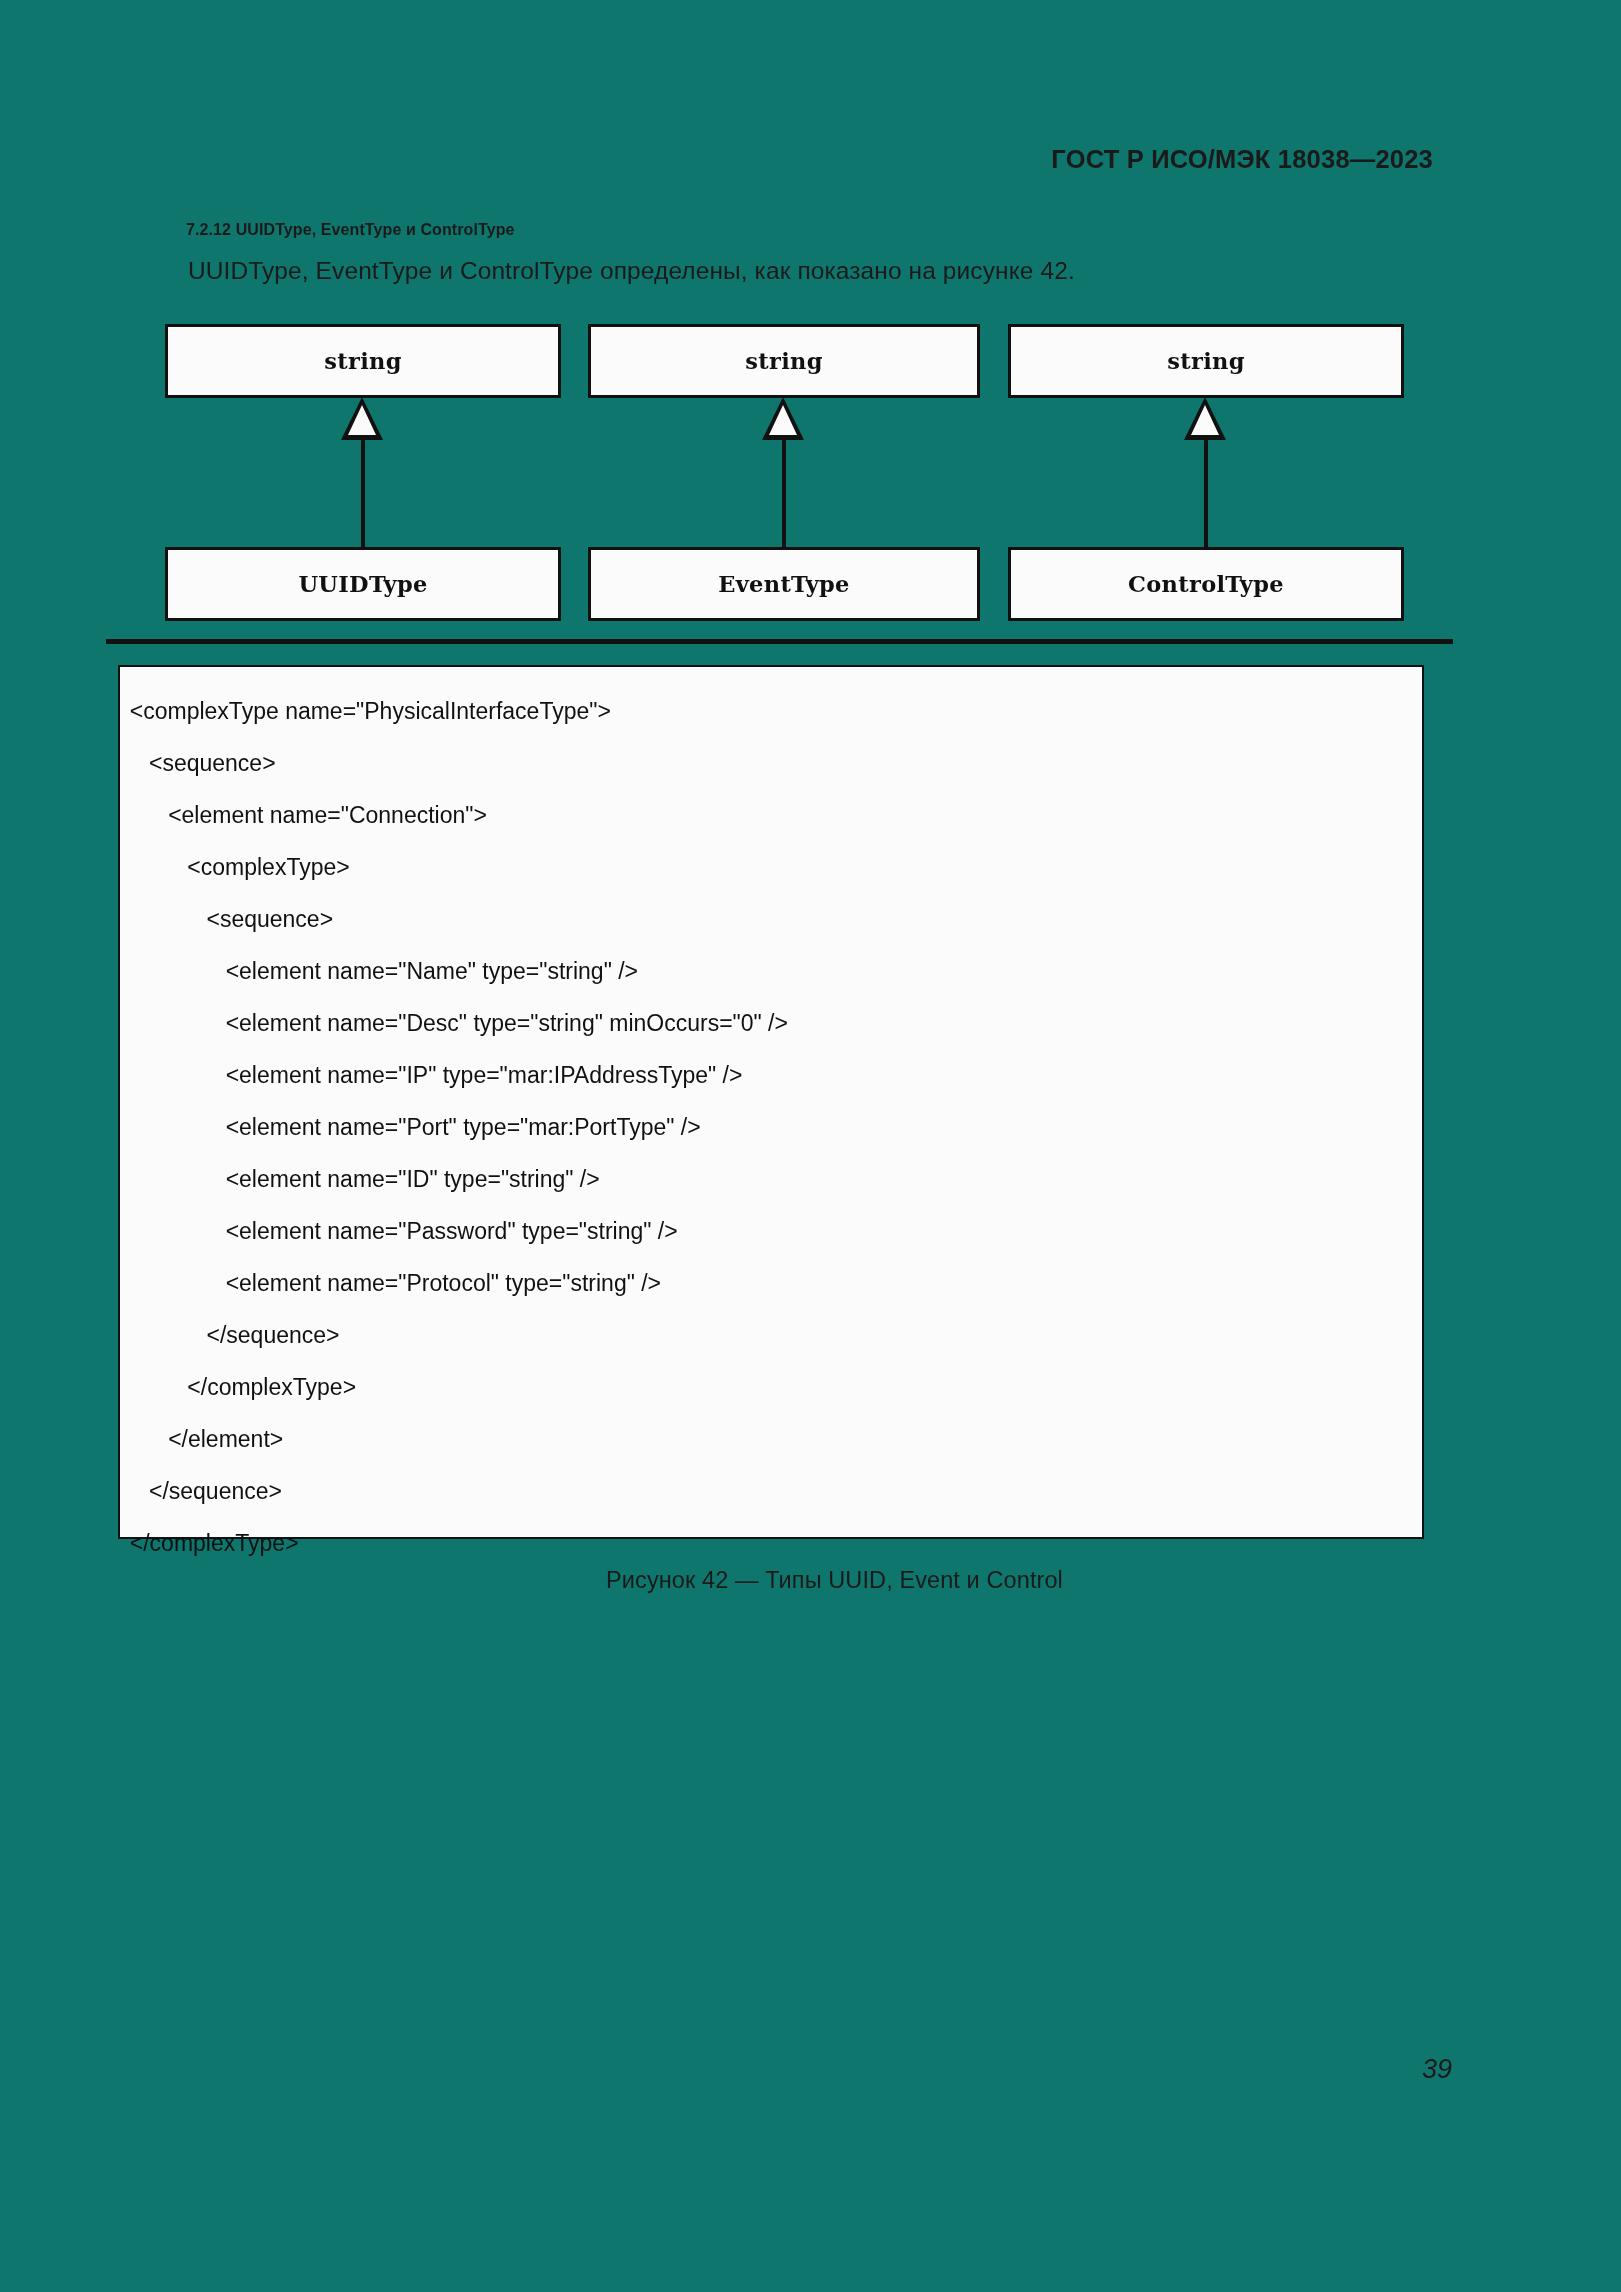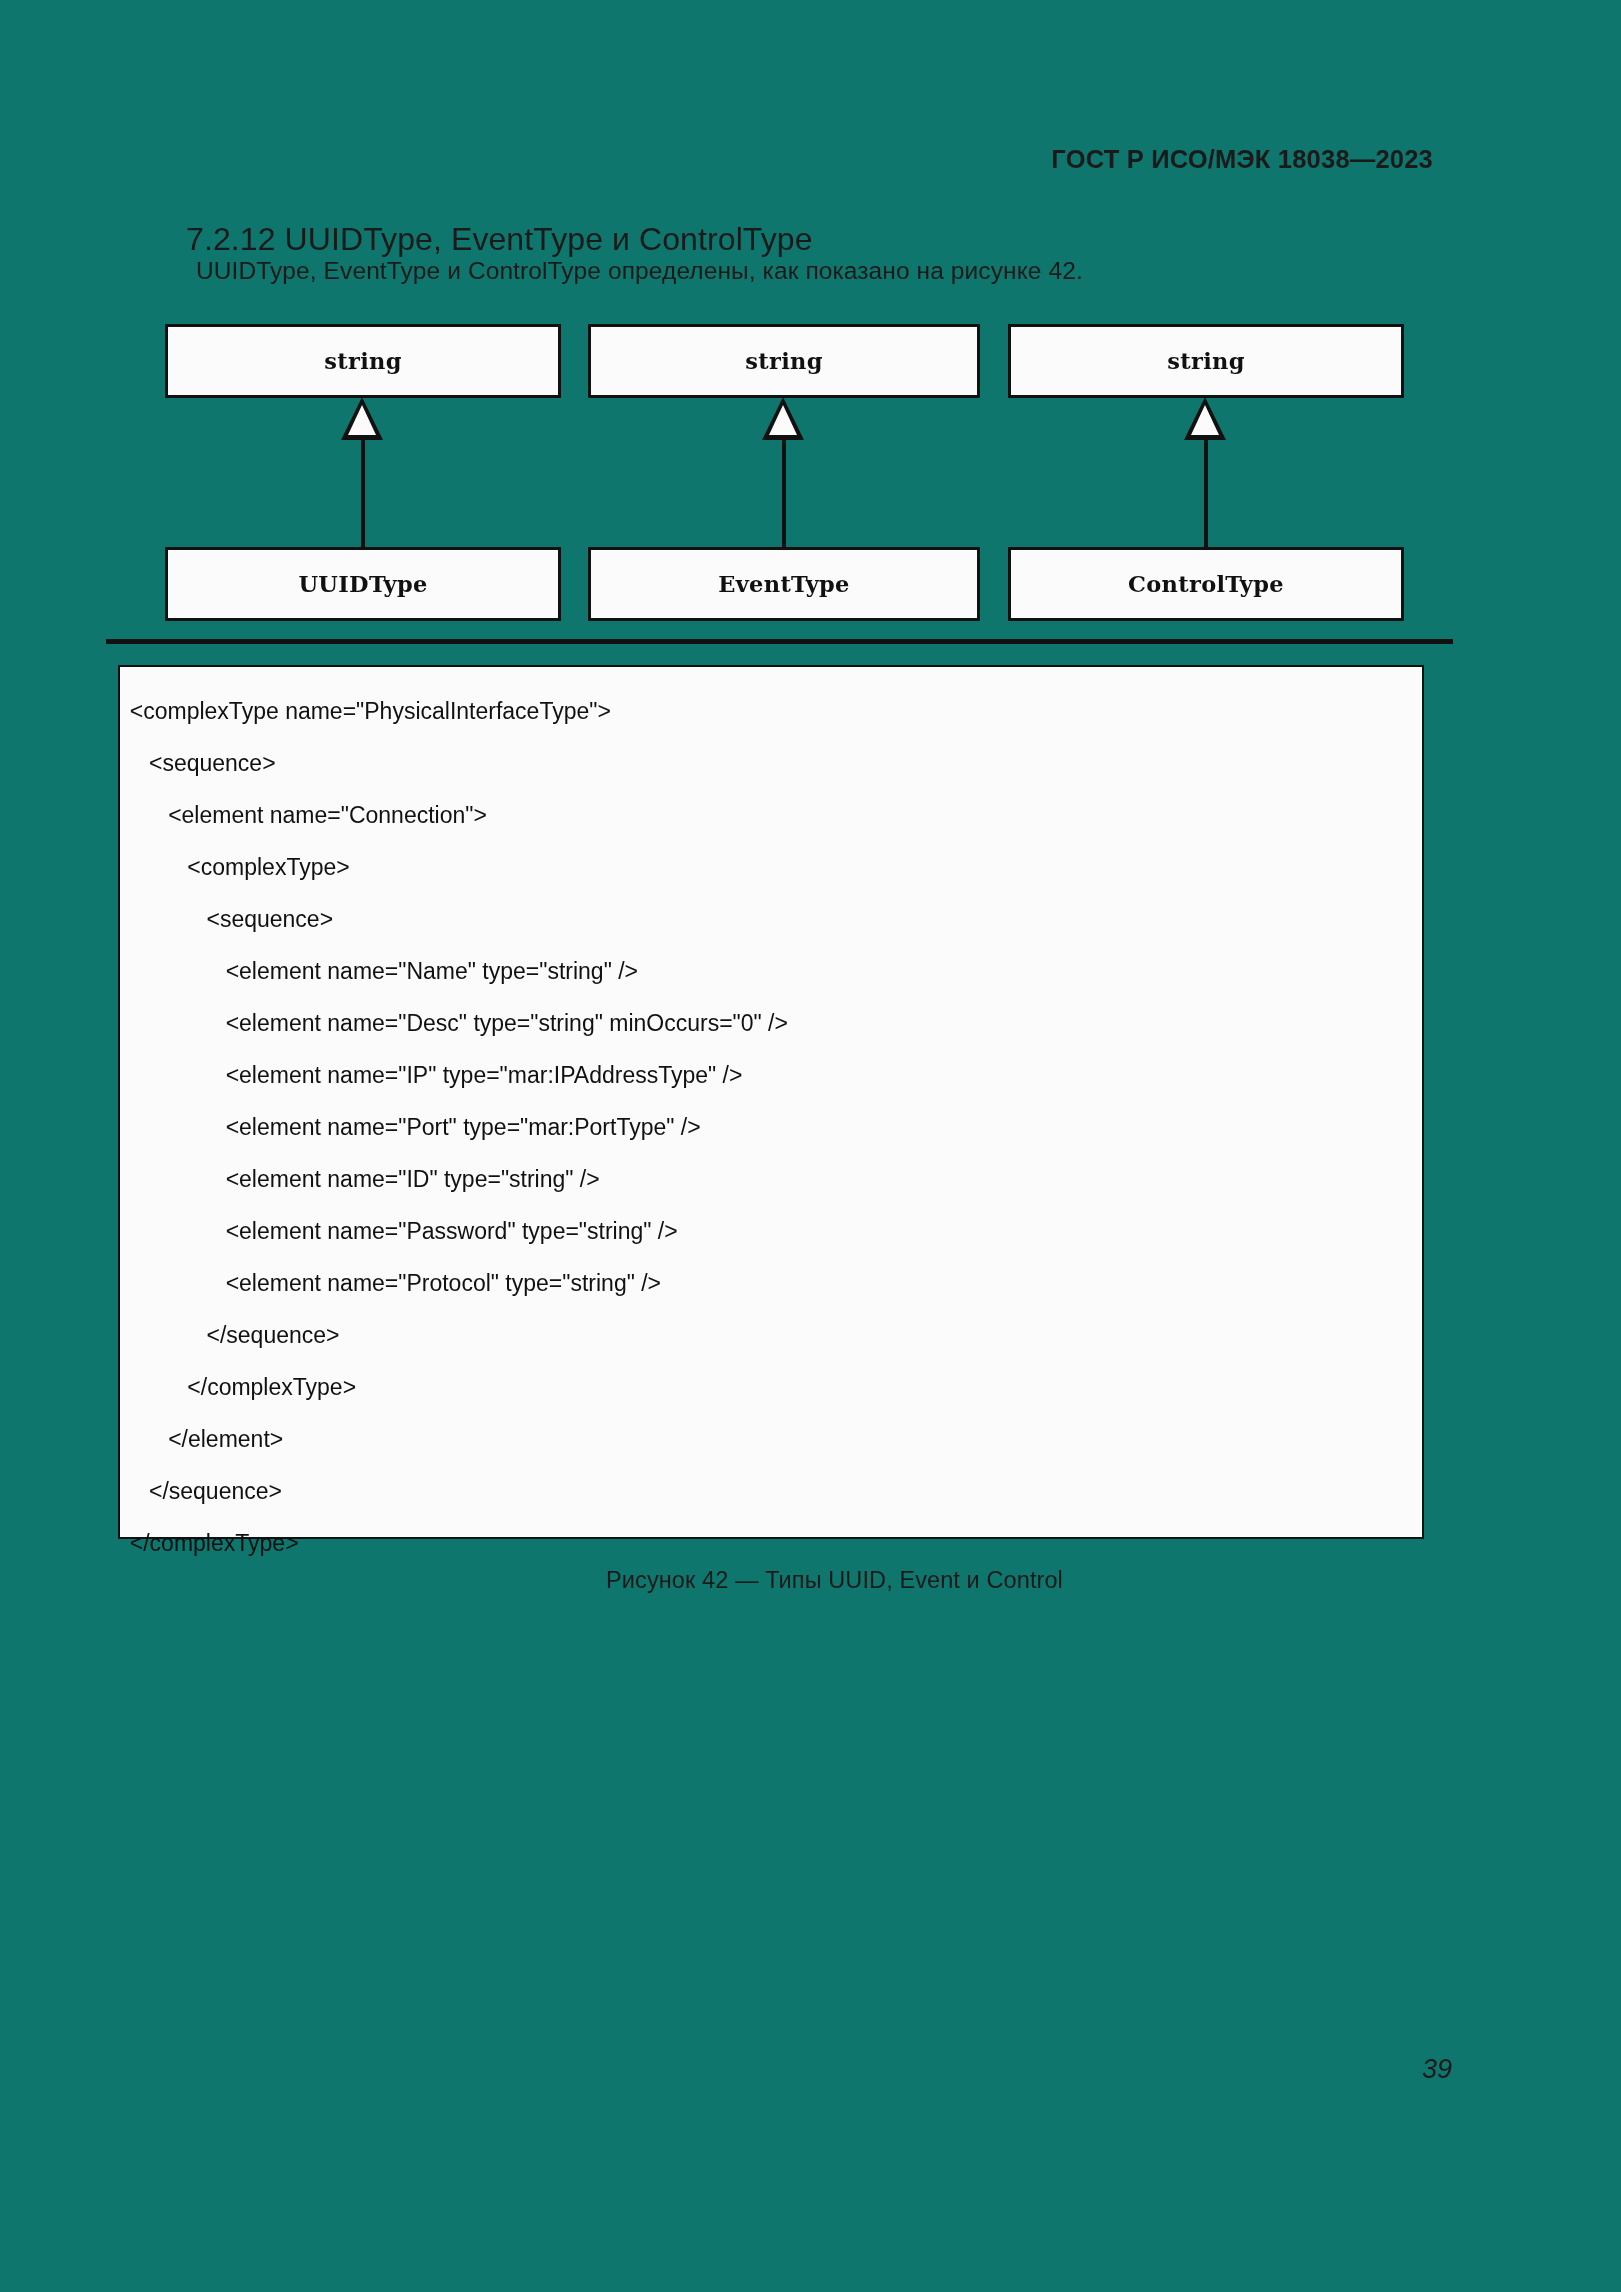--- a/index.html
+++ b/index.html
@@ -31,28 +31,28 @@
     letter-spacing: 0.2px;
     color: #1a1a1a;
     white-space: nowrap;
   }
 
   
   .section-heading {
     position: absolute;
     left: 186px;
     top: 221px;
-    font-size: 32px;
-    font-weight: normal;
+    font-size: 16px;
+    font-weight: bold;
     letter-spacing: 0.1px;
     white-space: nowrap;
   }
   .section-body {
     position: absolute;
-    left: 196px;
+    left: 188px;
     top: 257px;
     font-size: 24.5px;
     letter-spacing: 0.1px;
     white-space: nowrap;
   }
 
   
   .diagram {
     position: absolute;
     left: 0;

